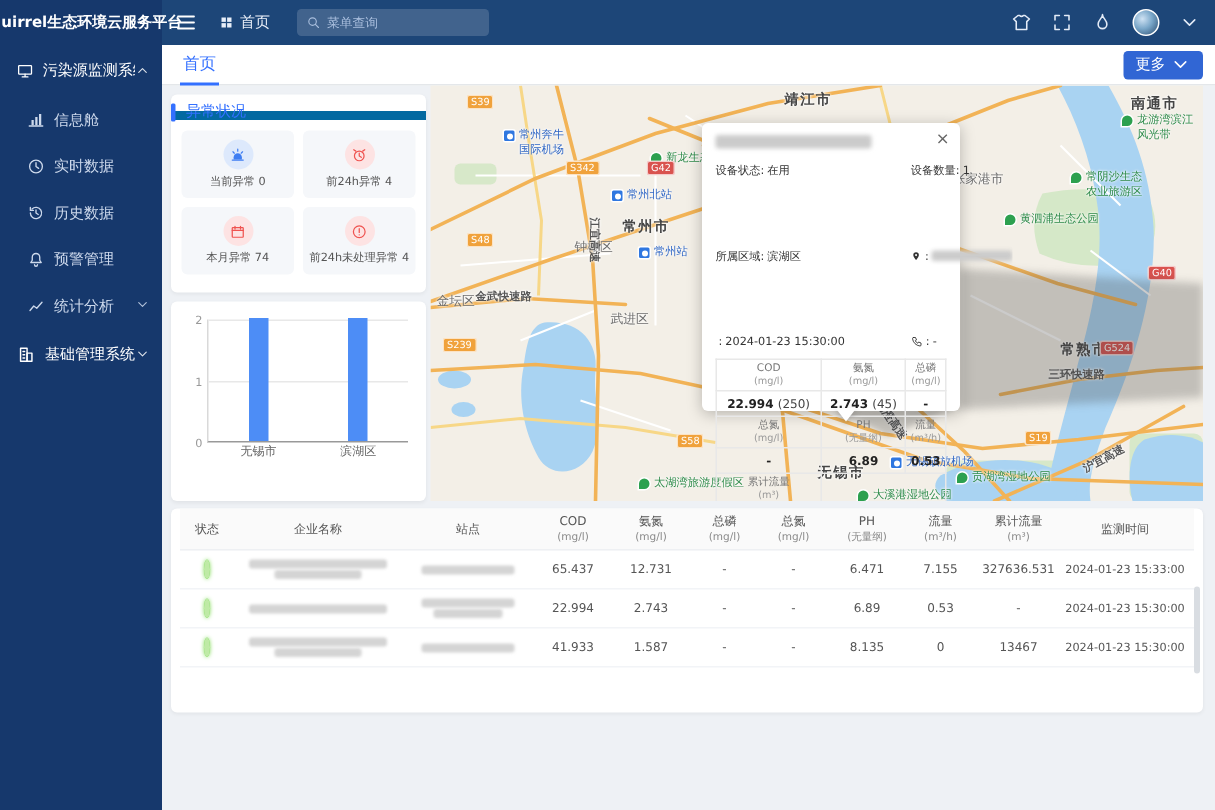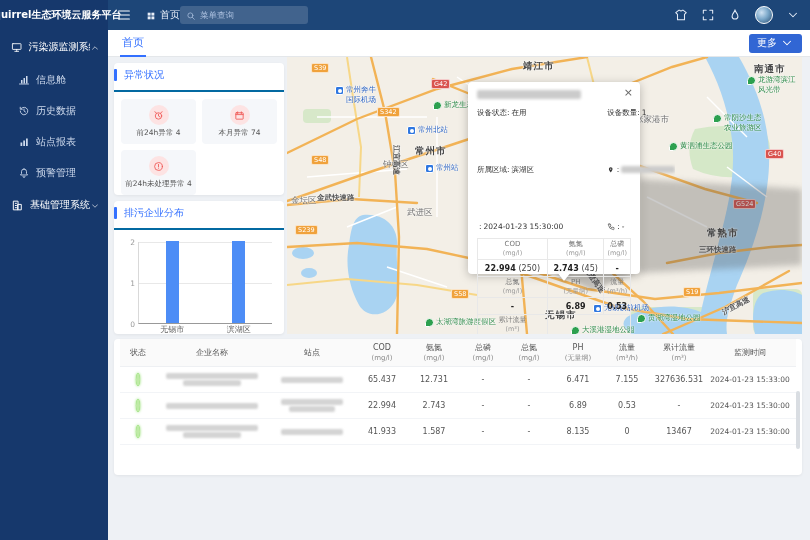--- a/index.html
+++ b/index.html
@@ -6,41 +6,41 @@
   html,body { width:810px; height:540px; overflow:hidden; }
   body { font-family:"DejaVu Sans","Liberation Sans",sans-serif; background:#eef1f5; position:relative; font-size:10px; color:#333; }
   .ic { display:inline-block; vertical-align:middle; }
   svg.ic { stroke:currentColor; }
 
   
   #header { position:absolute; left:0; top:0; width:810px; height:30px; background:#1d4678; display:flex; align-items:center; z-index:30; }
   #logo { width:108px; height:30px; background:#16386c; color:#fff; font-size:10px; font-weight:bold; display:flex; align-items:center; justify-content:center; letter-spacing:0; white-space:nowrap; }
   #hamburger { margin-left:8px; color:#fff; cursor:pointer; }
   #crumb { display:flex; align-items:center; gap:4px; color:#e8eef8; font-size:10px; margin-left:14px; cursor:pointer; }
-  #searchbox { width:128px; height:18px; background:rgba(255,255,255,.16); border-radius:3px; display:flex; align-items:center; padding:0 6px; gap:4px; color:#a9bedd; }
+  #searchbox { margin-left:18px; width:128px; height:18px; background:rgba(255,255,255,.16); border-radius:3px; display:flex; align-items:center; padding:0 6px; gap:4px; color:#a9bedd; }
   #searchbox input { background:transparent; border:none; outline:none; color:#dfe8f5; font-size:8.5px; width:100%; }
   #searchbox input::placeholder { color:#a9bedd; }
   #hdr-right { margin-left:auto; display:flex; align-items:center; gap:13px; padding-right:10px; color:#e3ebf7; }
   #avatar { width:18px; height:18px; border-radius:50%; border:1.5px solid #fff; background:radial-gradient(circle at 35% 35%, #cfe2f3 0%, #7aa7c9 45%, #27496d 100%); }
 
   
   #sidebar { position:absolute; left:0; top:30px; width:108px; height:510px; background:#16386c; color:#d3deee; z-index:20; }
   .sb-group { display:flex; align-items:center; height:34px; padding:0 8px 0 11px; font-size:10px; cursor:pointer; color:#fff; }
   .sb-group .lbl, .sb-item .lbl { margin-left:6px; white-space:nowrap; overflow:hidden; }
   .sb-group .chev, .sb-item .chev { margin-left:auto; opacity:.85; }
   .sb-item { display:flex; align-items:center; height:31px; padding:0 8px 0 18px; font-size:10px; color:#cdd9ec; cursor:pointer; }
 
   
   #main { position:absolute; left:108px; top:30px; width:702px; height:510px; }
   #tabbar { position:absolute; left:0; top:0; width:702px; height:27px; background:#fff; border-bottom:1px solid #e4e7ea; display:flex; align-items:center; }
   .tab { margin-left:12px; height:27px; line-height:25px; font-size:11px; color:#3370ff; border-bottom:2px solid #3370ff; padding:0 2px; cursor:pointer; }
   #more-btn { margin-left:auto; margin-right:8px; background:#3166d4; color:#fff; font-size:10px; height:19px; padding:0 8px; border-radius:3px; display:flex; align-items:center; gap:3px; cursor:pointer; border:none; }
 
   .panel { position:absolute; background:#fff; border-radius:4px; box-shadow:0 1px 3px rgba(0,0,0,.06); overflow:hidden; }
-  .panel-hd { position:relative; height:29px; line-height:24px; padding-left:10px; font-size:10px; color:#3370ff; border-bottom:2px solid #0369a1; }
+  .panel-hd { position:relative; height:17px; line-height:24px; padding-left:10px; font-size:10px; color:#3370ff; border-bottom:6px solid #0369a1; }
   .panel-hd::before { content:""; position:absolute; left:0; top:6px; width:3px; height:12px; background:#3370ff; border-radius:1px; }
 
   
   #panel-abn { left:6px; top:33px; width:170px; height:132px; }
   #abn-grid { display:grid; grid-template-columns:1fr 1fr; gap:6px; padding:7px; }
   .abn-card { background:#f5f7fa; border-radius:4px; height:45px; display:flex; flex-direction:column; align-items:center; justify-content:center; gap:3px; cursor:pointer; }
   .abn-ico { width:20px; height:20px; border-radius:50%; display:flex; align-items:center; justify-content:center; }
   .abn-ico.blue { background:#dde9fc; color:#3f7ef2; }
   .abn-ico.red  { background:#fde3e3; color:#ef5350; }
   .abn-lbl { font-size:7.5px; color:#555; white-space:nowrap; }
@@ -60,21 +60,21 @@
   .mlabel { position:absolute; white-space:nowrap; text-shadow:0 0 2px #fff,0 0 2px #fff; }
   .city-lg { font-size:9.5px; color:#454545; letter-spacing:1px; font-weight:bold; }
   .city-sm { font-size:8.5px; color:#6d6d6d; }
   .roadname { font-size:7.5px; color:#555; font-weight:bold; }
   .poi { font-size:7.5px; color:#2e8b4a; display:flex; align-items:flex-start; gap:2px; }
   .poi .pin { width:9px; height:9px; border-radius:50% 50% 50% 0; background:#2ca04f; border:1px solid #fff; flex:none; margin-top:1px; }
   .transit { font-size:7.5px; color:#2f66c4; display:flex; align-items:flex-start; gap:2px; }
   .transit .tpin { width:9px; height:9px; border-radius:2px; background:#2f77e0; border:1px solid #fff; flex:none; margin-top:1px; display:flex;align-items:center;justify-content:center; }
   .transit .tpin i { width:4px;height:4px;border-radius:50%;background:#fff; }
   .badge { position:absolute; font-size:6.5px; color:#fff; padding:0 2px; border-radius:2px; line-height:8px; border:1px solid rgba(255,255,255,.7); }
-  .badge.g { background:#d9534f; }
+  .badge.g { background:#d9534f;margin-top:28px; }
   .badge.s { background:#f0a23c; }
 
   
   #popup { position:absolute; left:181px; top:25px; width:172px; height:192px; background:#fff; border-radius:4px; box-shadow:0 2px 10px rgba(0,0,0,.25); padding:8px 9px; z-index:5; }
   #popup-close { position:absolute; right:7px; top:4px; font-size:11px; color:#666; cursor:pointer; }
   .redact { background:#cbcbcb; border-radius:2px; filter:blur(1.5px); display:inline-block; }
   #popup-title .redact { width:104px; height:9px; }
   #popup-info { margin-top:5px; display:grid; grid-template-columns:56% 44%; font-size:7.5px; color:#333; line-height:13px;gap:44px; }
   #popup-info .cell { display:flex; align-items:center; gap:2px; overflow:hidden; white-space:nowrap; }
   table.pm { width:100%; border-collapse:collapse; margin-top:5px; }
@@ -154,40 +154,48 @@
       <svg class="ic" width="12" height="12" viewBox="0 0 24 24" fill="none" stroke="currentColor" stroke-width="1.8" stroke-linecap="round" stroke-linejoin="round">
         <rect x="6" y="12" width="3" height="7" fill="currentColor" stroke="none"></rect>
         <rect x="11" y="8" width="3" height="11" fill="currentColor" stroke="none"></rect>
         <rect x="16" y="4" width="3" height="15" fill="currentColor" stroke="none"></rect>
         <path d="M3 20h18"></path>
       </svg>
       <span class="lbl">信息舱</span>
     </div>
     <div class="sb-item">
       <svg class="ic" width="12" height="12" viewBox="0 0 24 24" fill="none" stroke="currentColor" stroke-width="1.8" stroke-linecap="round" stroke-linejoin="round">
+        <circle cx="12" cy="12" r="8.5"></circle>
+        <path d="M12 7v5l3.5 2.5"></path>
+      </svg>
+      <span class="lbl">实时数据</span>
+    </div>
+    <div class="sb-item">
+      <svg class="ic" width="12" height="12" viewBox="0 0 24 24" fill="none" stroke="currentColor" stroke-width="1.8" stroke-linecap="round" stroke-linejoin="round">
         <path d="M4.5 12a7.5 7.5 0 1 0 2.2-5.3"></path>
         <path d="M4.5 4.5v4h4"></path>
         <path d="M12 8v4l3 2"></path>
       </svg>
       <span class="lbl">历史数据</span>
-    </div>
-    <div class="sb-item">
-      <svg class="ic" width="12" height="12" viewBox="0 0 24 24" fill="none" stroke="currentColor" stroke-width="1.8" stroke-linecap="round" stroke-linejoin="round">
-        <rect x="5" y="13" width="3.5" height="7" fill="currentColor" stroke="none"></rect>
-        <rect x="10.5" y="9" width="3.5" height="11" fill="currentColor" stroke="none"></rect>
-        <rect x="16" y="5" width="3.5" height="15" fill="currentColor" stroke="none"></rect>
-      </svg>
-      <span class="lbl">站点报表</span>
     </div>
     <div class="sb-item">
       <svg class="ic" width="12" height="12" viewBox="0 0 24 24" fill="none" stroke="currentColor" stroke-width="1.8" stroke-linecap="round" stroke-linejoin="round">
         <path d="M12 4a5 5 0 0 1 5 5v4l2 3H5l2-3V9a5 5 0 0 1 5-5z"></path>
         <path d="M10 19a2 2 0 0 0 4 0"></path>
       </svg>
       <span class="lbl">预警管理</span>
+    </div>
+    <div class="sb-item">
+      <svg class="ic" width="12" height="12" viewBox="0 0 24 24" fill="none" stroke="currentColor" stroke-width="1.8" stroke-linecap="round" stroke-linejoin="round">
+        <path d="M4 18l5-6 4 3 7-8"></path>
+      </svg>
+      <span class="lbl">统计分析</span>
+      <span class="chev"><svg class="ic" width="10" height="10" viewBox="0 0 24 24" fill="none" stroke="currentColor" stroke-width="1.8" stroke-linecap="round" stroke-linejoin="round">
+          <path d="M6 9l6 6 6-6"></path>
+        </svg></span>
     </div>
     <div class="sb-group">
       <svg class="ic" width="13" height="13" viewBox="0 0 24 24" fill="none" stroke="currentColor" stroke-width="1.8" stroke-linecap="round" stroke-linejoin="round">
         <rect x="5" y="4" width="8" height="16"></rect>
         <rect x="13" y="10" width="6" height="10"></rect>
         <path d="M8 8h2M8 12h2M8 16h2"></path>
       </svg>
       <span class="lbl">基础管理系统</span>
       <span class="chev"><svg class="ic" width="10" height="10" viewBox="0 0 24 24" fill="none" stroke="currentColor" stroke-width="1.8" stroke-linecap="round" stroke-linejoin="round">
           <path d="M6 9l6 6 6-6"></path>
@@ -203,20 +211,29 @@
       <span class="hico"><svg class="ic" width="14" height="14" viewBox="0 0 24 24" fill="none" stroke="currentColor" stroke-width="1.8" stroke-linecap="round" stroke-linejoin="round">
             <path d="M6 9l6 6 6-6"></path>
           </svg></span>
     </button>
   </div>
 
   <div class="panel" id="panel-abn">
     <div class="panel-hd">异常状况</div>
     <div id="abn-grid">
         <div class="abn-card">
+          <span class="abn-ico blue">
+            <svg class="ic" width="11" height="11" viewBox="0 0 24 24" fill="none" stroke="currentColor" stroke-width="1.8" stroke-linecap="round" stroke-linejoin="round">
+              <path d="M6 15a6 6 0 0 1 12 0v3H6z" fill="currentColor" stroke="none"></path>
+              <path d="M4 19h16M12 3v3M5 7l2 2M19 7l-2 2"></path>
+            </svg>
+          </span>
+          <span class="abn-lbl">当前异常 0</span>
+        </div>
+        <div class="abn-card">
           <span class="abn-ico red">
             <svg class="ic" width="11" height="11" viewBox="0 0 24 24" fill="none" stroke="currentColor" stroke-width="1.8" stroke-linecap="round" stroke-linejoin="round">
               <circle cx="12" cy="13" r="7"></circle>
               <path d="M12 9v4l3 2M4 4l3 2M20 4l-3 2"></path>
             </svg>
           </span>
           <span class="abn-lbl">前24h异常 4</span>
         </div>
         <div class="abn-card">
           <span class="abn-ico red">
@@ -234,21 +251,20 @@
               <path d="M12 7.5v5.5"></path>
               <circle cx="12" cy="16.5" r="1" fill="currentColor" stroke="none"></circle>
             </svg>
           </span>
           <span class="abn-lbl">前24h未处理异常 4</span>
         </div>
       </div>
   </div>
 
   <div class="panel" id="panel-chart">
-    <div class="panel-hd">排污企业分布</div>
     <div id="chart">
       <div id="plot" style="height: 82px;">
           <div class="ytick" style="top: 82px;">0</div>
           <div class="gridline" style="top: 41px;"></div>
           <div class="ytick" style="top: 41px;">1</div>
           <div class="gridline" style="top: 0px;"></div>
           <div class="ytick" style="top: 0px;">2</div>
           <div class="bar" style="left: calc(25% - 6.5px); height: 82px; background: rgb(77, 141, 246);"></div>
           <div class="xcat" style="left: 25%;">无锡市</div>
           <div class="bar" style="left: calc(75% - 6.5px); height: 82px; background: rgb(77, 141, 246);"></div>

